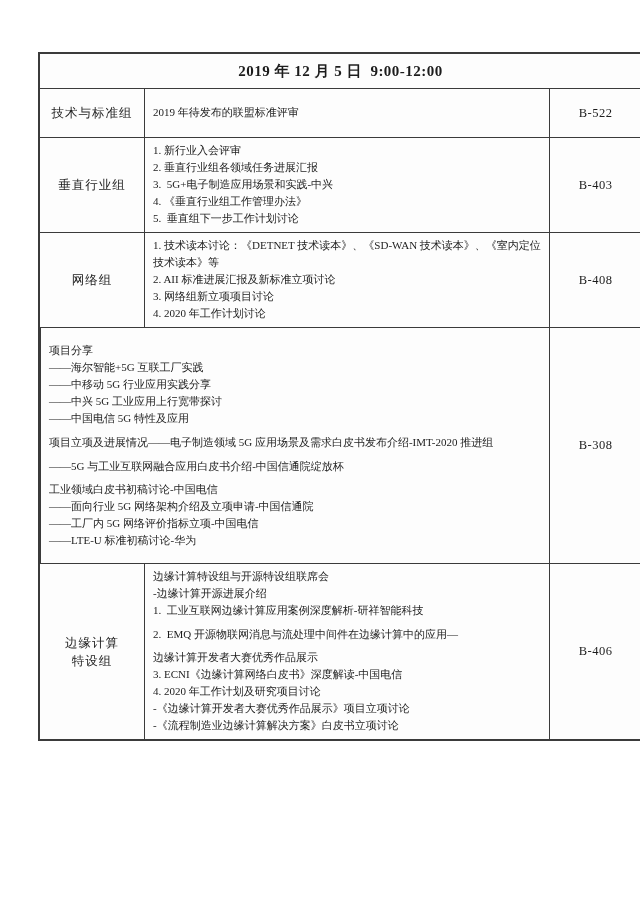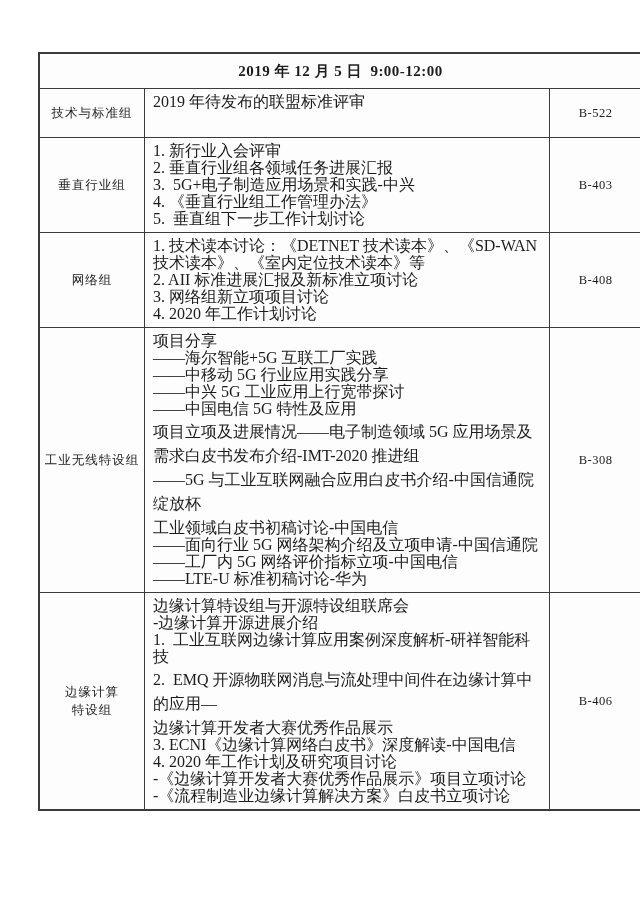--- a/index.html
+++ b/index.html
@@ -20,21 +20,21 @@
   .t-row { display:flex; border-top:1px solid #3b3b3b; align-items:stretch; }
   .cell { box-sizing:border-box; }
   .cell-group {
     width:104px; display:flex; flex-direction:column; align-items:center;
     justify-content:center; text-align:center; font-size:12.5px;
     letter-spacing:1px; padding:2px; line-height:18px;
   }
   .cell-content {
     flex:1; border-left:1px solid #3b3b3b; border-right:1px solid #3b3b3b;
     padding:4px 8px 5px 8px; display:flex; flex-direction:column;
-    justify-content:flex-start; font-size:16px; min-width:0;
+    justify-content:center; font-size:11px; min-width:0;
   }
   .cell-room {
     width:91px; display:flex; align-items:center; justify-content:center;
     font-size:12.5px; letter-spacing:.5px;
   }
   .block { line-height:17px; margin:0; }
   .block.loose { line-height:24px; margin:3px 0; }
   .block.bold { font-weight:normal; }
   .line { white-space:pre-wrap; }
   
@@ -93,23 +93,20 @@
               <div class="line">2. AII 标准进展汇报及新标准立项讨论</div>
               <div class="line">3. 网络组新立项项目讨论</div>
               <div class="line">4. 2020 年工作计划讨论</div>
             </div>
           </div>
           <div class="cell cell-room">
             <span>B-408</span>
           </div>
         </div>
         <div class="t-row">
-          <div class="cell cell-group">
-            <div class="line">工业无线特设组</div>
-          </div>
           <div class="cell cell-content">
             <div class="block tight">
               <div class="line">项目分享</div>
               <div class="line">——海尔智能+5G 互联工厂实践</div>
               <div class="line">——中移动 5G 行业应用实践分享</div>
               <div class="line">——中兴 5G 工业应用上行宽带探讨</div>
               <div class="line">——中国电信 5G 特性及应用</div>
             </div>
             <div class="block loose">
               <div class="line">项目立项及进展情况——电子制造领域 5G 应用场景及需求白皮书发布介绍-IMT-2020 推进组</div>

